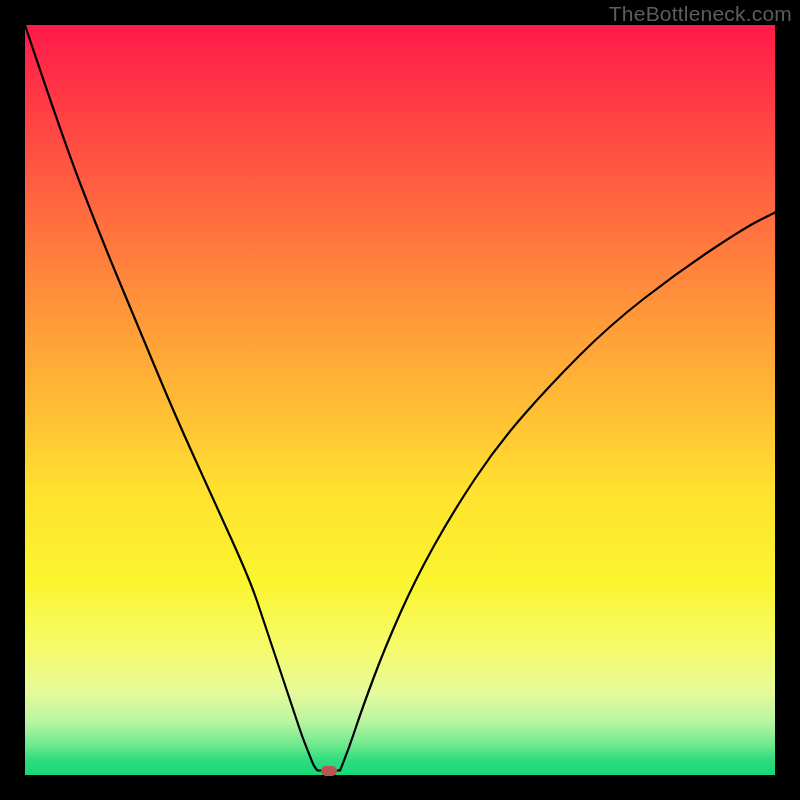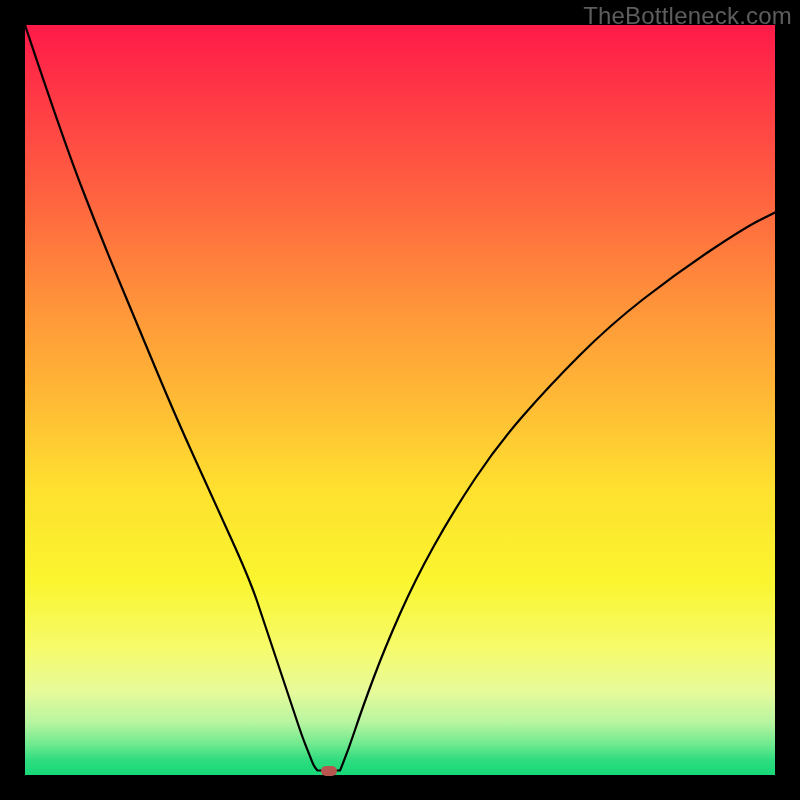--- a/index.html
+++ b/index.html
@@ -60,21 +60,21 @@
     border-radius: 5px;
     background: #b7554f;
     transform: translate(-50%, -50%);
   }
   .watermark {
     position: absolute;
     top: 2px;
     right: 8px;
     color: #5d5d5d;
     font-family: Arial, Helvetica, sans-serif;
-    font-size: 24px;
+    font-size: 21px;
     letter-spacing: 0.2px;
     user-select: none;
   }
 </style>
 </head>
 <body>
 
 <div class="stage">
 
   <div class="plot-area">

